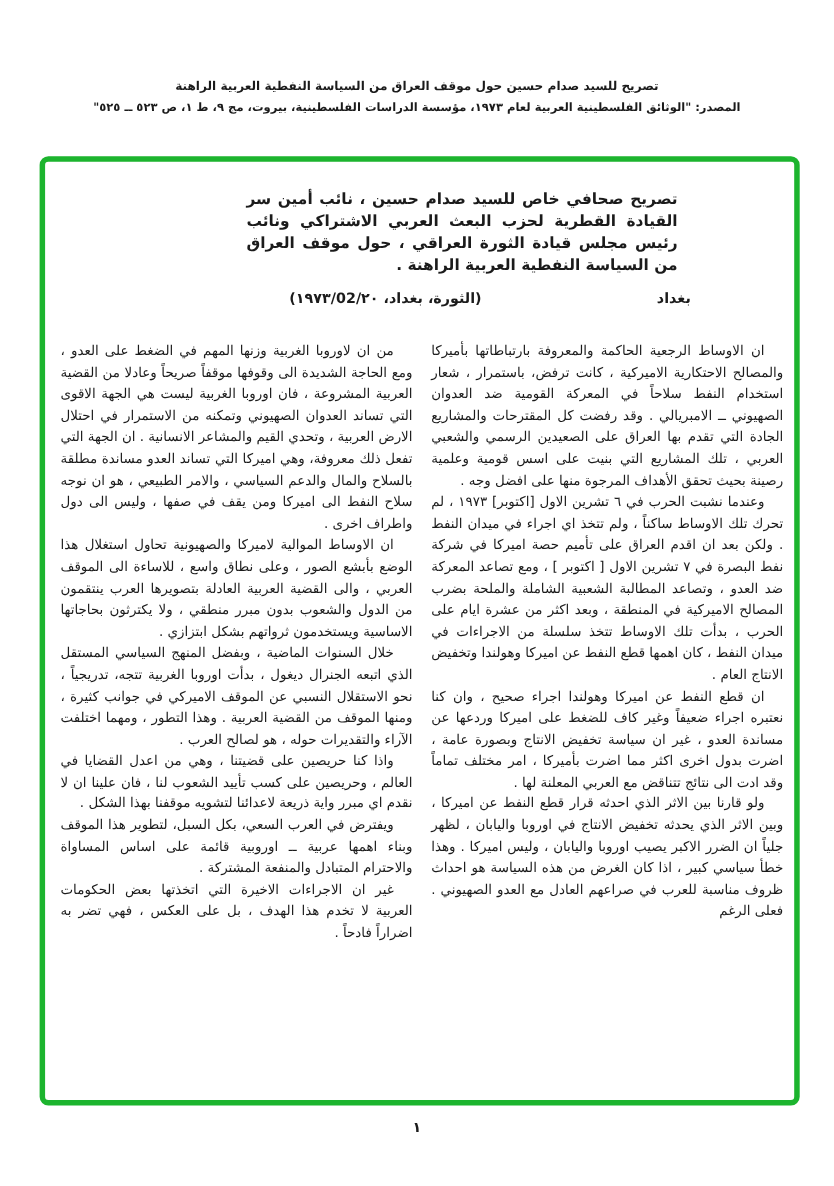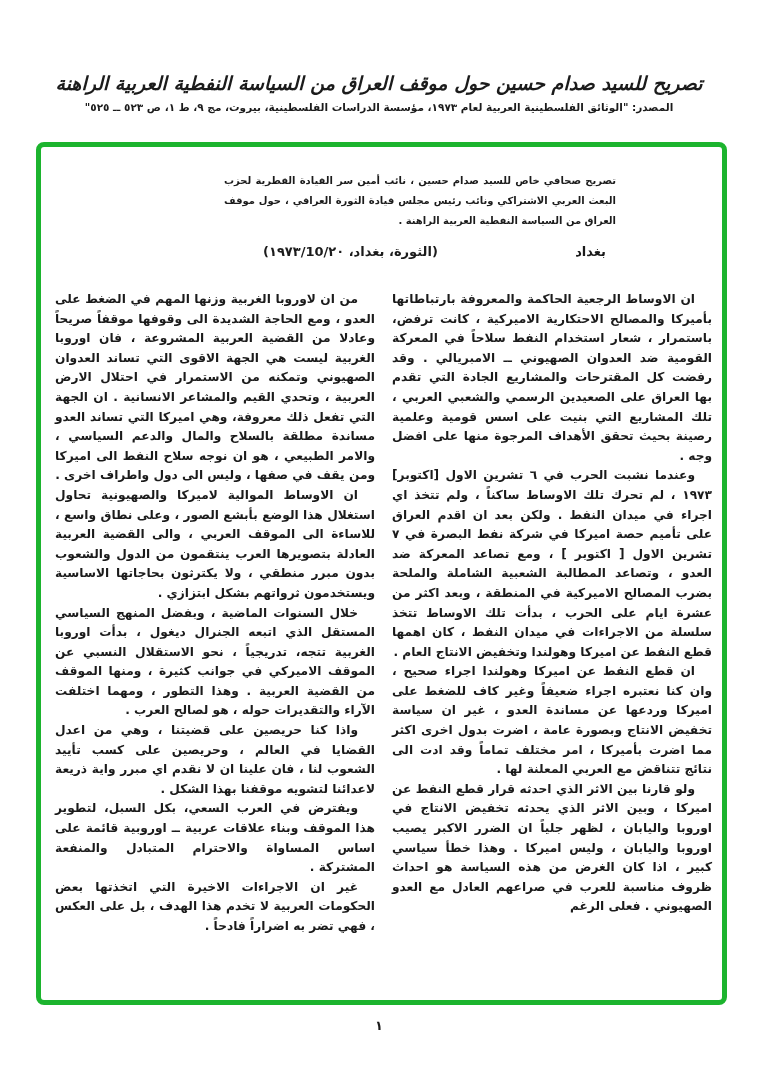--- a/index.html
+++ b/index.html
@@ -9,61 +9,61 @@
     font-family:"DejaVu Sans", sans-serif;
     color:#1b1b1b;
     position:relative;
     overflow:hidden;
   }
   .header {
     position:absolute; top:72px; left:0; right:0;
     text-align:center; direction:rtl;
   }
   .title {
-    font-size:19px; font-weight:bold; letter-spacing:0;font-style:italic;
+    font-size:11px; font-weight:bold; letter-spacing:0;
   }
   .source-line {
     font-size:10.5px; font-weight:bold; margin-top:7px;
   }
   .green-box {
     position:absolute;
     left:36px; top:142px;
     width:681px; height:853px;
     border:5px solid #1cb42e;
     border-radius:8px;
     background:#ffffff;
     direction:rtl;
     overflow:hidden;
   }
   .intro {
     margin:24px 106px 0 0;
     width:392px;
-    font-size:10px; font-weight:bold;
+    font-size:14px; font-weight:bold;
     line-height:20px;
     text-align:justify;
   }
   .dateline {
     position:relative;
     margin-top:13px;
     height:20px;
     font-size:13px; font-weight:bold;
   }
-  .dateline .city { position:absolute; right:116px; top:0; }
+  .dateline .city { position:absolute; right:94px; top:0; }
   .dateline .src  { position:absolute; left:222px; top:0; direction:rtl; unicode-bidi:isolate; }
   .columns {
     display:flex;
     direction:rtl;
     gap:17px;
     padding:26px 10px 0 14px;
     align-items:flex-start;
   }
   .col {
     width:320px; flex:0 0 320px;
     font-size:12.2px;
-    font-weight:bold;
+    font-weight:normal;
     line-height:19.6px;
     text-align:justify;
   }
   .para { margin:0; text-indent:17px; }
   .page-number {
     position:absolute;
     left:0; right:0; top:1018px;
     text-align:center;
     font-size:13px; font-weight:bold;
     direction:rtl;
@@ -74,33 +74,33 @@
 
 <div class="header">
   <div class="title">تصريح للسيد صدام حسين حول موقف العراق من السياسة النفطية العربية الراهنة</div>
   <div class="source-line">المصدر: "الوثائق الفلسطينية العربية لعام ١٩٧٣، مؤسسة الدراسات الفلسطينية، بيروت، مج ٩، ط ١، ص ٥٢٣ ــ ٥٢٥"</div>
 </div>
 
 <div class="green-box">
   <div class="intro">تصريح صحافي خاص للسيد صدام حسين ، نائب أمين سر القيادة القطرية لحزب البعث العربي الاشتراكي ونائب رئيس مجلس قيادة الثورة العراقي ، حول موقف العراق من السياسة النفطية العربية الراهنة .</div>
   <div class="dateline">
     <span class="city">بغداد</span>
-    <span class="src">(الثورة، بغداد، ١٩٧٣/10/٢٠)</span>
+    <span class="src">(الثورة، بغداد، ١٩٧٣/02/٢٠)</span>
   </div>
   <div class="columns">
     <div class="col">
         <p class="para">ان الاوساط الرجعية الحاكمة والمعروفة بارتباطاتها بأميركا والمصالح الاحتكارية الاميركية ، كانت ترفض، باستمرار ، شعار استخدام النفط سلاحاً في المعركة القومية ضد العدوان الصهيوني ــ الامبريالي . وقد رفضت كل المقترحات والمشاريع الجادة التي تقدم بها العراق على الصعيدين الرسمي والشعبي العربي ، تلك المشاريع التي بنيت على اسس قومية وعلمية رصينة بحيث تحقق الأهداف المرجوة منها على افضل وجه .</p>
         <p class="para">وعندما نشبت الحرب في ٦ تشرين الاول [اكتوبر] ١٩٧٣ ، لم تحرك تلك الاوساط ساكناً ، ولم تتخذ اي اجراء في ميدان النفط . ولكن بعد ان اقدم العراق على تأميم حصة اميركا في شركة نفط البصرة في ٧ تشرين الاول [ اكتوبر ] ، ومع تصاعد المعركة ضد العدو ، وتصاعد المطالبة الشعبية الشاملة والملحة بضرب المصالح الاميركية في المنطقة ، وبعد اكثر من عشرة ايام على الحرب ، بدأت تلك الاوساط تتخذ سلسلة من الاجراءات في ميدان النفط ، كان اهمها قطع النفط عن اميركا وهولندا وتخفيض الانتاج العام .</p>
         <p class="para">ان قطع النفط عن اميركا وهولندا اجراء صحيح ، وان كنا نعتبره اجراء ضعيفاً وغير كاف للضغط على اميركا وردعها عن مساندة العدو ، غير ان سياسة تخفيض الانتاج وبصورة عامة ، اضرت بدول اخرى اكثر مما اضرت بأميركا ، امر مختلف تماماً وقد ادت الى نتائج تتناقض مع العربي المعلنة لها .</p>
         <p class="para">ولو قارنا بين الاثر الذي احدثه قرار قطع النفط عن اميركا ، وبين الاثر الذي يحدثه تخفيض الانتاج في اوروبا واليابان ، لظهر جلياً ان الضرر الاكبر يصيب اوروبا واليابان ، وليس اميركا . وهذا خطأ سياسي كبير ، اذا كان الغرض من هذه السياسة هو احداث ظروف مناسبة للعرب في صراعهم العادل مع العدو الصهيوني . فعلى الرغم</p>
       </div>
     <div class="col">
         <p class="para">من ان لاوروبا الغربية وزنها المهم في الضغط على العدو ، ومع الحاجة الشديدة الى وقوفها موقفاً صريحاً وعادلا من القضية العربية المشروعة ، فان اوروبا الغربية ليست هي الجهة الاقوى التي تساند العدوان الصهيوني وتمكنه من الاستمرار في احتلال الارض العربية ، وتحدي القيم والمشاعر الانسانية . ان الجهة التي تفعل ذلك معروفة، وهي اميركا التي تساند العدو مساندة مطلقة بالسلاح والمال والدعم السياسي ، والامر الطبيعي ، هو ان نوجه سلاح النفط الى اميركا ومن يقف في صفها ، وليس الى دول واطراف اخرى .</p>
         <p class="para">ان الاوساط الموالية لاميركا والصهيونية تحاول استغلال هذا الوضع بأبشع الصور ، وعلى نطاق واسع ، للاساءة الى الموقف العربي ، والى القضية العربية العادلة بتصويرها العرب ينتقمون من الدول والشعوب بدون مبرر منطقي ، ولا يكترثون بحاجاتها الاساسية ويستخدمون ثرواتهم بشكل ابتزازي .</p>
         <p class="para">خلال السنوات الماضية ، وبفضل المنهج السياسي المستقل الذي اتبعه الجنرال ديغول ، بدأت اوروبا الغربية تتجه، تدريجياً ، نحو الاستقلال النسبي عن الموقف الاميركي في جوانب كثيرة ، ومنها الموقف من القضية العربية . وهذا التطور ، ومهما اختلفت الآراء والتقديرات حوله ، هو لصالح العرب .</p>
         <p class="para">واذا كنا حريصين على قضيتنا ، وهي من اعدل القضايا في العالم ، وحريصين على كسب تأييد الشعوب لنا ، فان علينا ان لا نقدم اي مبرر واية ذريعة لاعدائنا لتشويه موقفنا بهذا الشكل .</p>
-        <p class="para">ويفترض في العرب السعي، بكل السبل، لتطوير هذا الموقف وبناء علاقات عربية ــ اوروبية قائمة على اساس المساواة والاحترام المتبادل والمنفعة المشتركة .</p>
+        <p class="para">ويفترض في العرب السعي، بكل السبل، لتطوير هذا الموقف وبناء اهمها عربية ــ اوروبية قائمة على اساس المساواة والاحترام المتبادل والمنفعة المشتركة .</p>
         <p class="para">غير ان الاجراءات الاخيرة التي اتخذتها بعض الحكومات العربية لا تخدم هذا الهدف ، بل على العكس ، فهي تضر به اضراراً فادحاً .</p>
       </div>
   </div>
 </div>
 
 <div class="page-number">١</div>
 
 </body></html>

